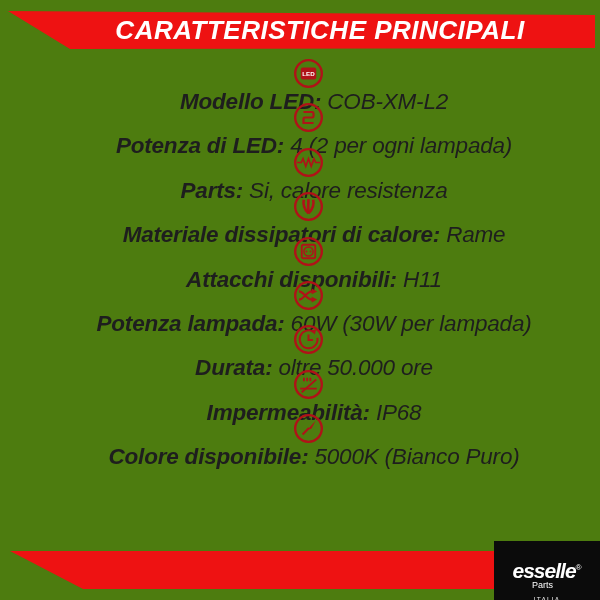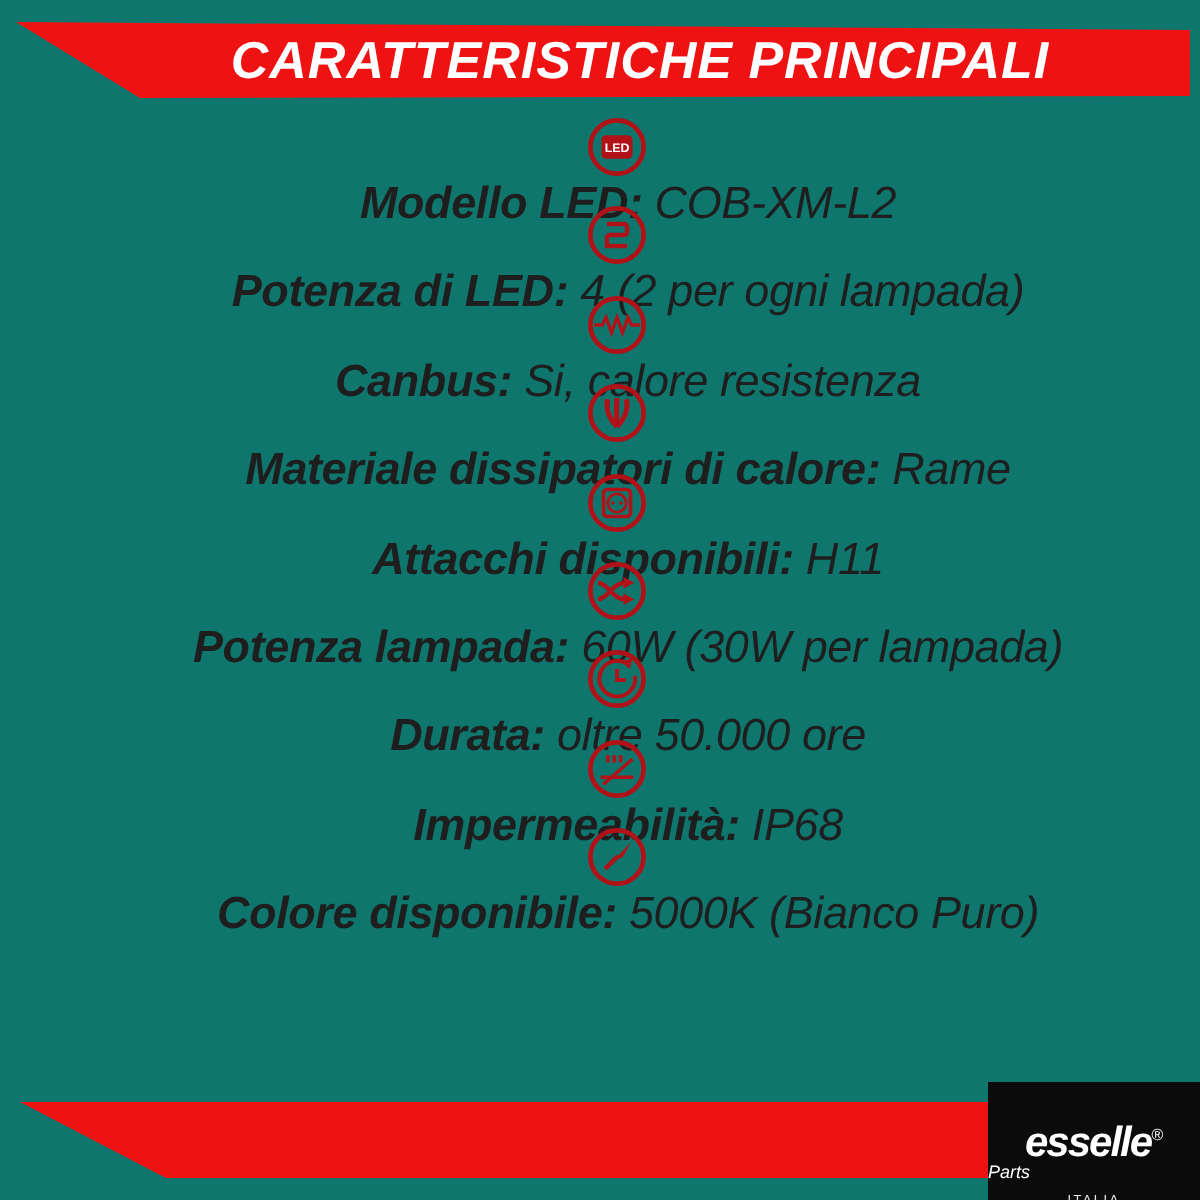--- a/index.html
+++ b/index.html
@@ -1,17 +1,17 @@
 <!DOCTYPE html>
 <html><head>
 <meta charset="utf-8">
 <style>
   html,body{margin:0;padding:0;background:#ffffff;}
   .page{
-    position:relative;width:600px;height:600px;overflow:hidden;background:#0f766e;
+    position:relative;width:600px;height:600px;overflow:hidden;background:#4d7c0f;
     font-family:"Liberation Sans", sans-serif;
   }
   .bg{position:absolute;left:0;top:0;}
   .header-title{
     position:absolute;left:70px;right:30px;top:12px;height:37px;line-height:37px;
     text-align:center;color:#ffffff;font-style:italic;font-weight:700;
     font-size:26px;letter-spacing:.5px;white-space:nowrap;
   }
   .spec-list{position:absolute;left:28px;top:58px;right:0;}
   .row{display:flex;align-items:center;height:44.4px;flex-direction:column;}
@@ -19,21 +19,21 @@
   .ic svg{width:31px;height:31px;display:block;}
   .txt{font-size:22.5px;color:#1e1e1e;font-style:italic;white-space:nowrap;letter-spacing:-.2px;}
   .lbl{font-weight:700;}
   .val{font-weight:400;margin-left:6px;}
   .logo-box{
     position:absolute;left:494px;top:541px;width:106px;height:59px;background:#0b0b0b;
     color:#fff;box-sizing:border-box;padding-top:17px;
   }
   .brand-line{font-style:italic;font-weight:700;font-size:21px;line-height:20px;text-align:center;letter-spacing:-1px;}
   .brand-reg{font-size:8px;vertical-align:super;font-weight:400;letter-spacing:0;}
-  .brand-sub{font-style:italic;font-size:9px;text-align:left;padding-right:9px;line-height:9px;}
+  .brand-sub{font-size:9px;text-align:center;padding-right:9px;line-height:9px;}
   .brand-country{font-size:6.5px;letter-spacing:1.2px;text-align:center;color:#e8e8e8;margin-top:6px;line-height:7px;}
   .flag{display:block;width:16px;height:2.5px;margin:1px auto 0 auto;
     background:linear-gradient(to right,#0a8a3c 33%,#ffffff 33%,#ffffff 66%,#cf2734 66%);}
   .ics{stroke:#b01218;fill:none;stroke-width:2.6;}
   .icf{fill:#b01218;stroke:none;}
   .icl{stroke:#b01218;fill:none;}
 </style>
 </head>
 <body>
 
@@ -70,21 +70,21 @@
     </div>
 
 
     <div class="row">
       <span class="ic">
         <svg viewBox="0 0 34 34">
             <circle class="ics" cx="17" cy="17" r="14.6" stroke-width="2.2"></circle>
             <polyline class="icl" points="4.5,17 9,17 11,12.8 14,21.2 17,12.8 20,21.2 23,12.8 25,17 29.5,17" stroke-width="1.8"></polyline>
           </svg>
       </span>
-      <span class="txt"><span class="lbl">Canbus:</span><span class="val">Si, calore resistenza</span></span>
+      <span class="txt"><span class="lbl">Parts:</span><span class="val">Si, calore resistenza</span></span>
     </div>
 
     <div class="row">
       <span class="ic">
         <svg viewBox="0 0 34 34">
             <circle class="ics" cx="17" cy="17" r="14.6"></circle>
             <path class="icl" d="M17 24.5 C13.5 21 10.5 15.5 11.8 9.5" stroke-width="2.8"></path>
             <path class="icl" d="M17 24.5 C16.6 18.5 16.6 13.5 17 8.8" stroke-width="2.8"></path>
             <path class="icl" d="M17 24.5 C20.5 21 23.5 15.5 22.2 9.5" stroke-width="2.8"></path>
           </svg>

